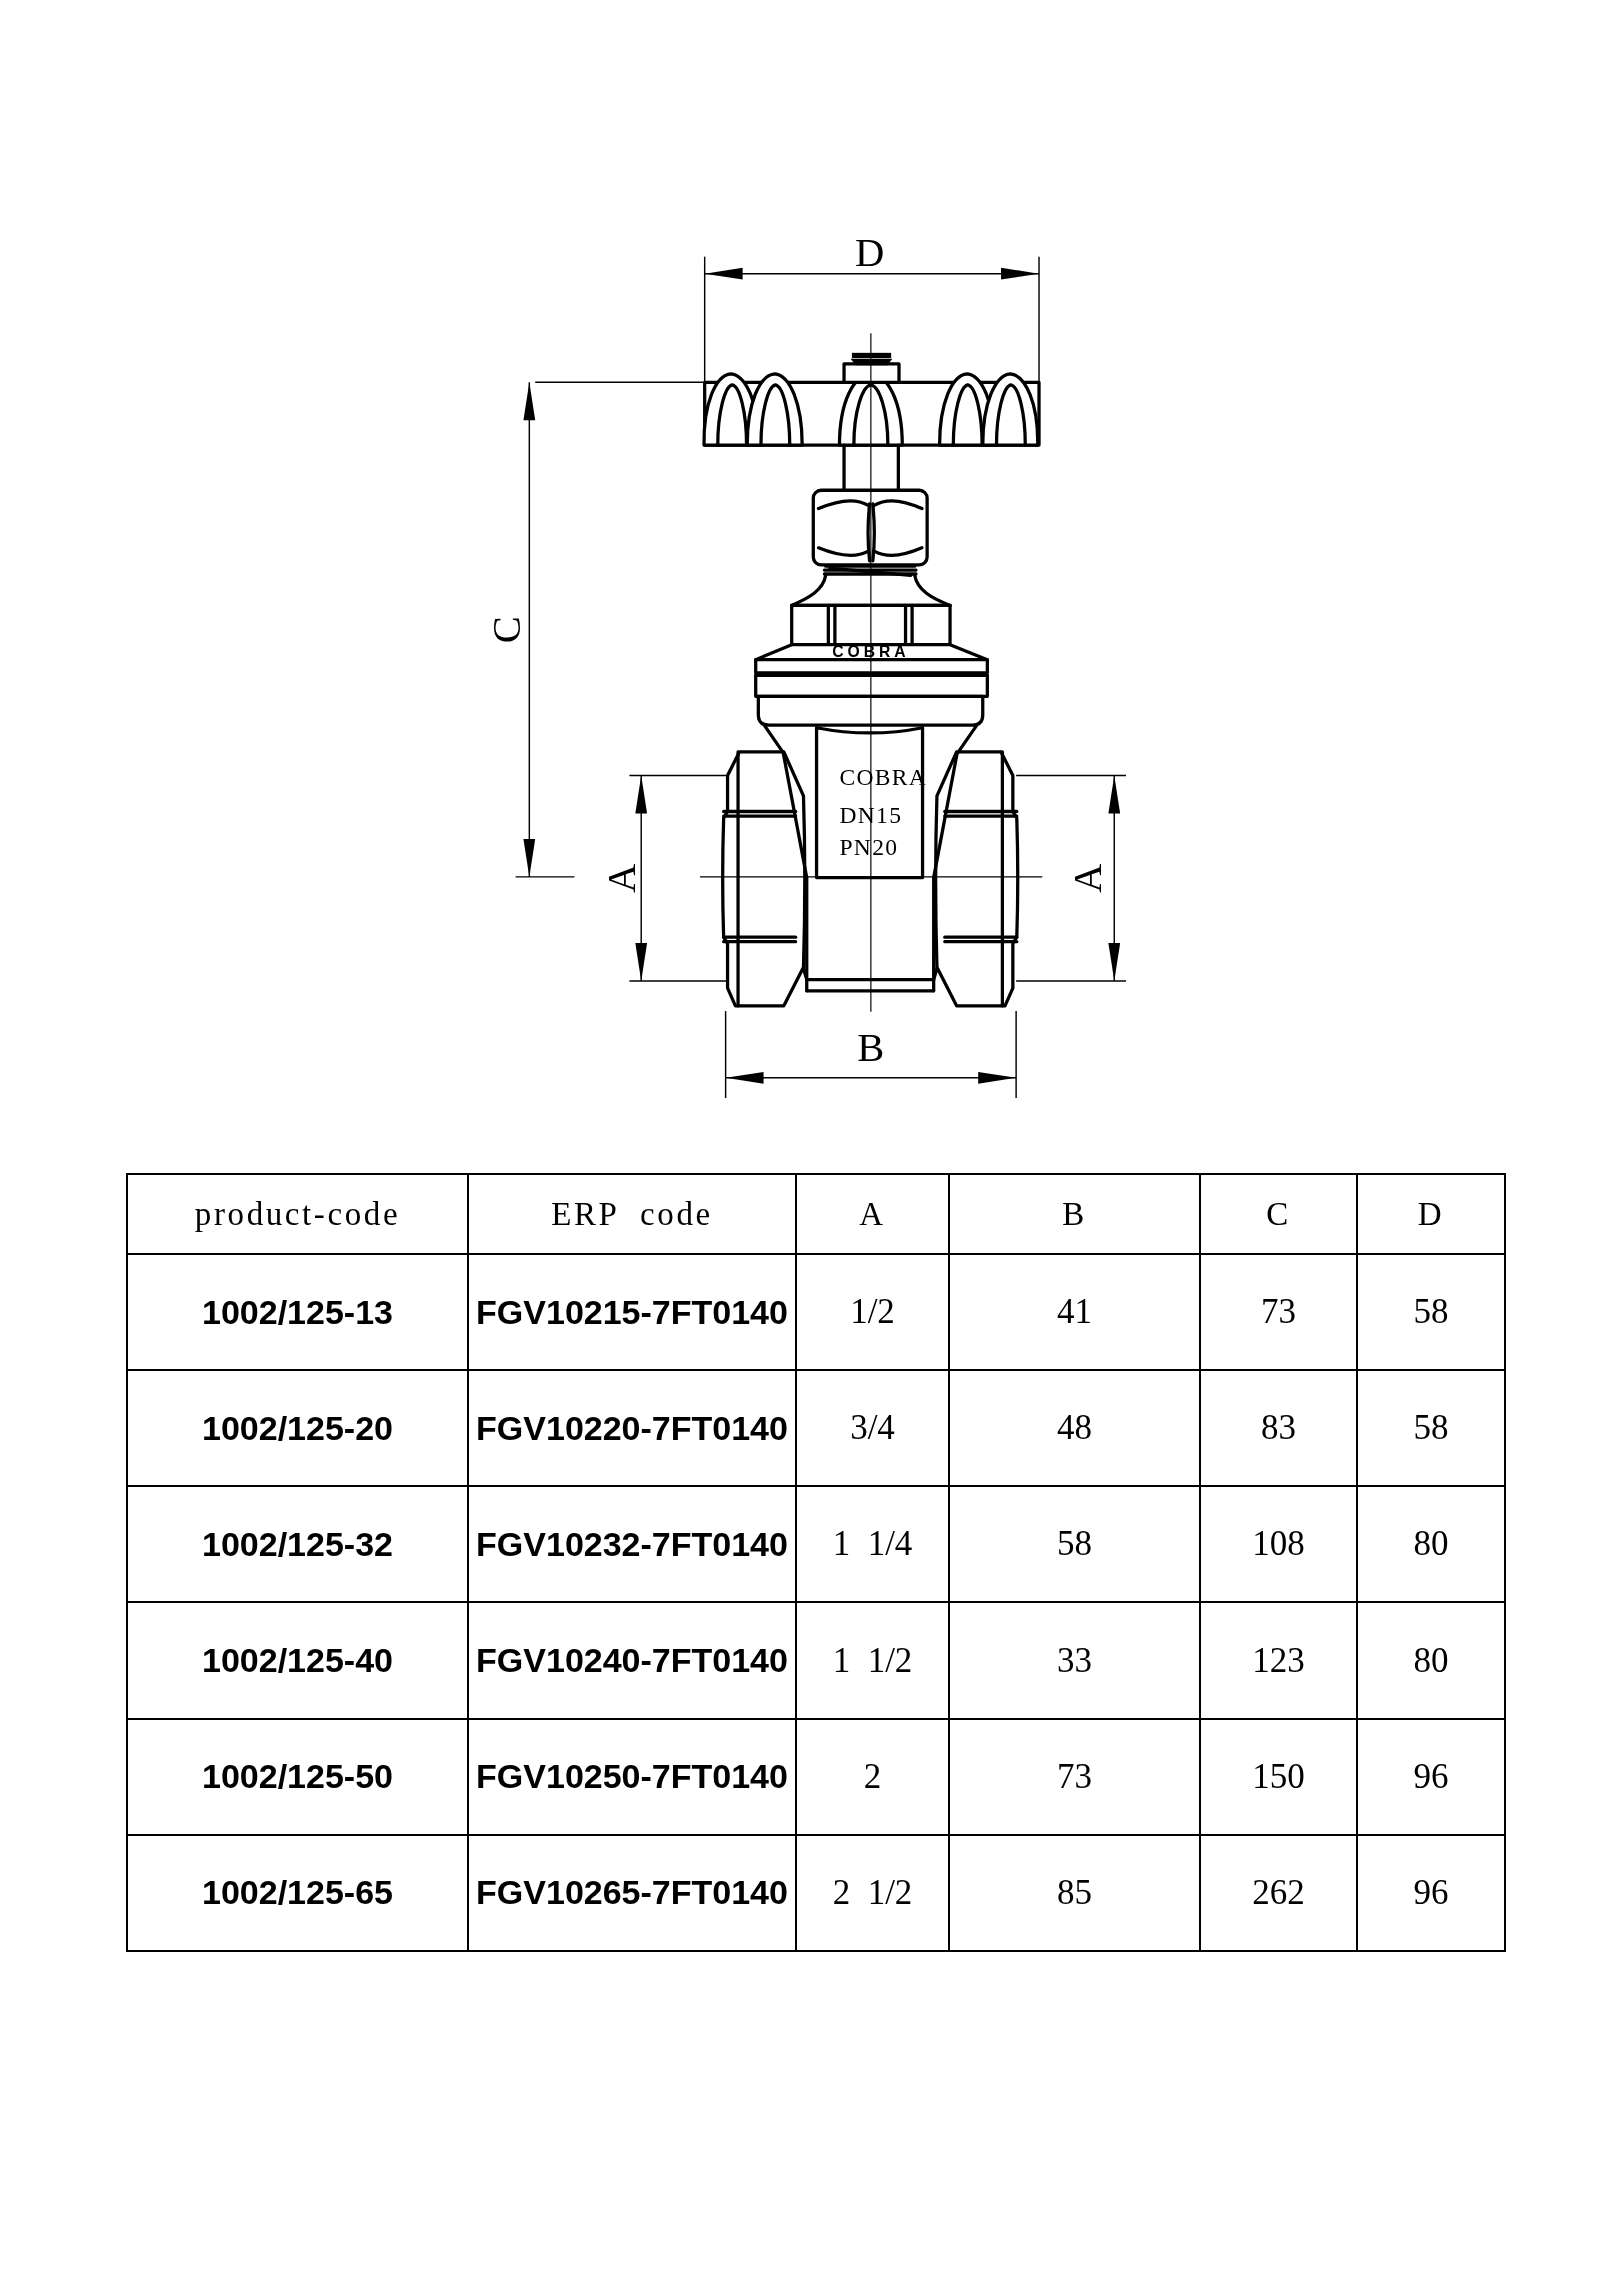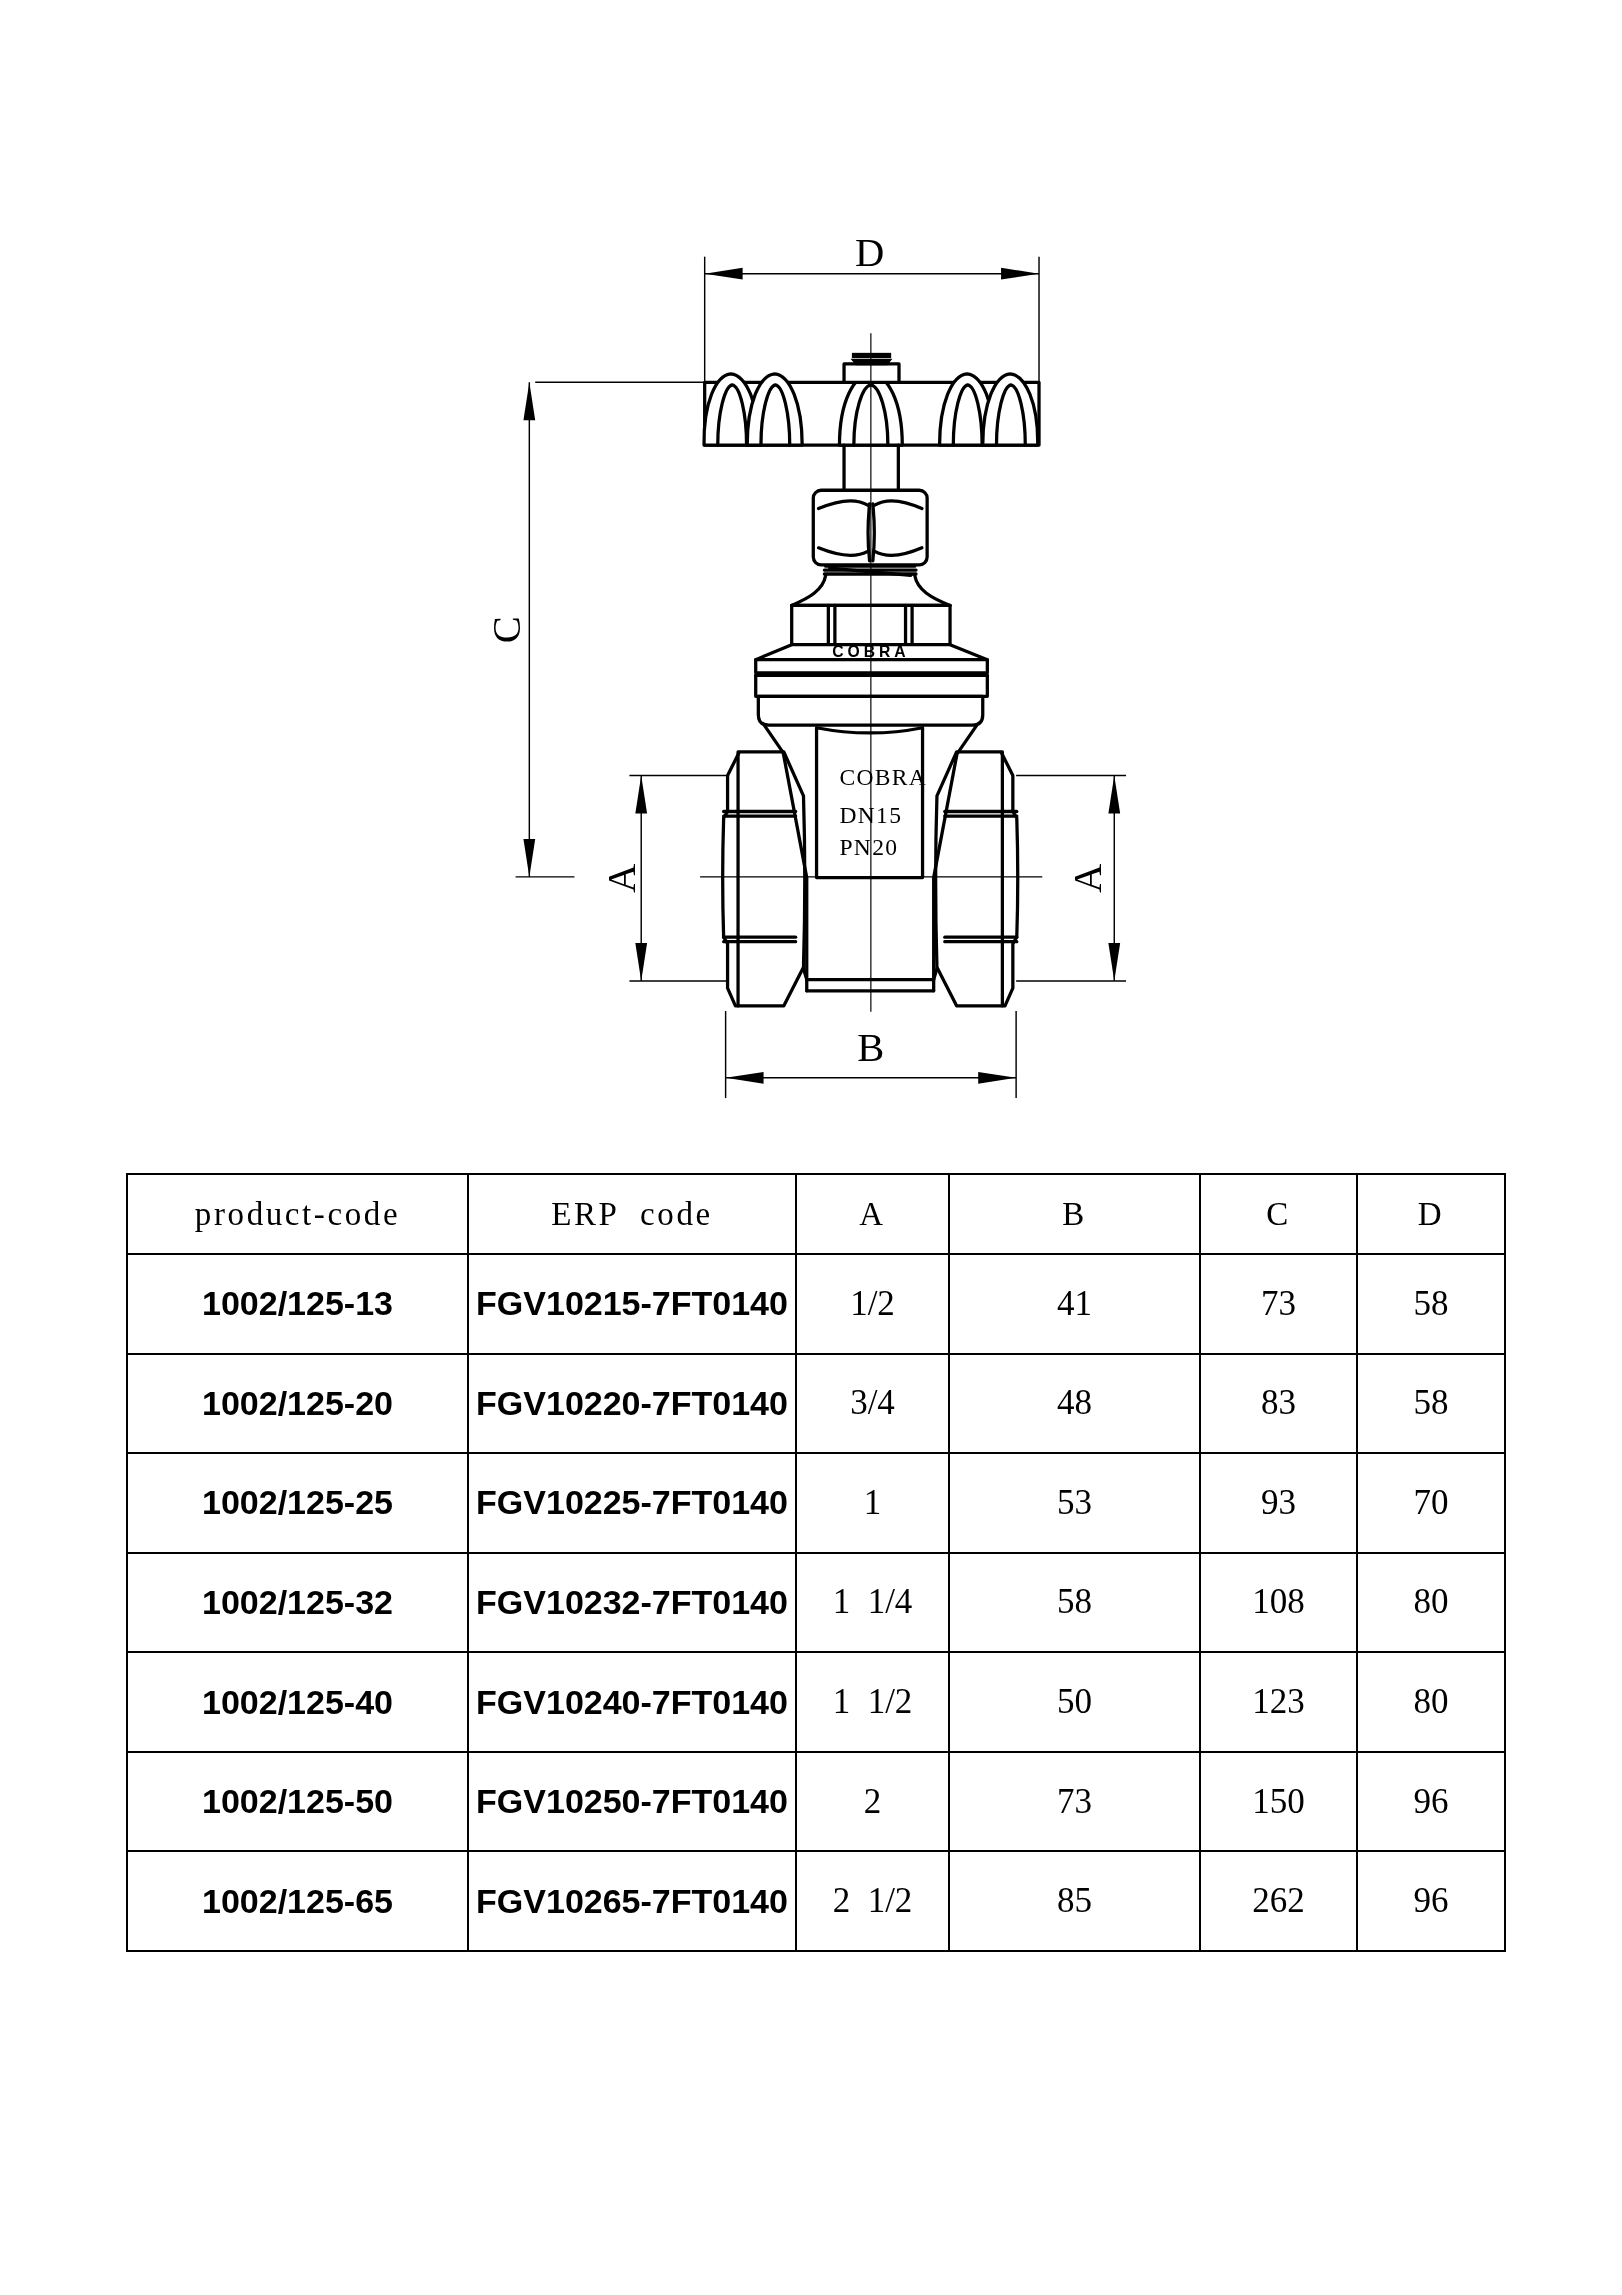--- a/index.html
+++ b/index.html
@@ -242,40 +242,32 @@
       </tr>
       <tr>
         <td class="code">1002/125-20</td>
         <td class="code">FGV10220-7FT0140</td>
         <td class="num">3/4</td>
         <td class="num">48</td>
         <td class="num">83</td>
         <td class="num">58</td>
       </tr>
       <tr>
-        <td class="code">1002/125-25</td>
-        <td class="code">FGV10225-7FT0140</td>
-        <td class="num">1</td>
-        <td class="num">53</td>
-        <td class="num">93</td>
-        <td class="num">70</td>
-      </tr>
-      <tr>
         <td class="code">1002/125-32</td>
         <td class="code">FGV10232-7FT0140</td>
         <td class="num">1  1/4</td>
         <td class="num">58</td>
         <td class="num">108</td>
         <td class="num">80</td>
       </tr>
       <tr>
         <td class="code">1002/125-40</td>
         <td class="code">FGV10240-7FT0140</td>
         <td class="num">1  1/2</td>
-        <td class="num">50</td>
+        <td class="num">33</td>
         <td class="num">123</td>
         <td class="num">80</td>
       </tr>
       <tr>
         <td class="code">1002/125-50</td>
         <td class="code">FGV10250-7FT0140</td>
         <td class="num">2</td>
         <td class="num">73</td>
         <td class="num">150</td>
         <td class="num">96</td>

